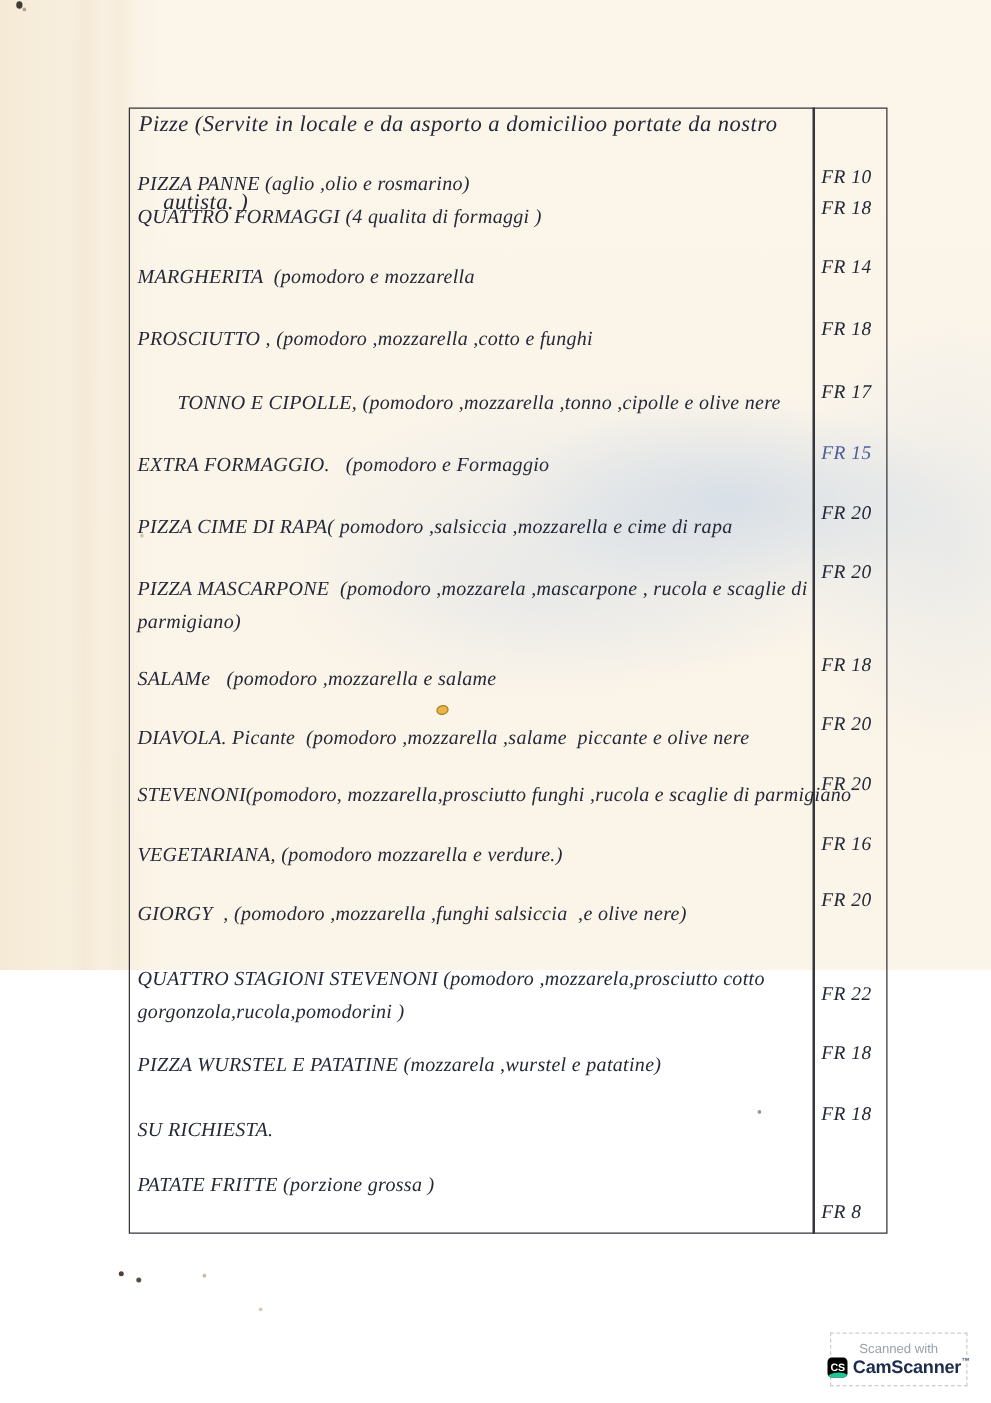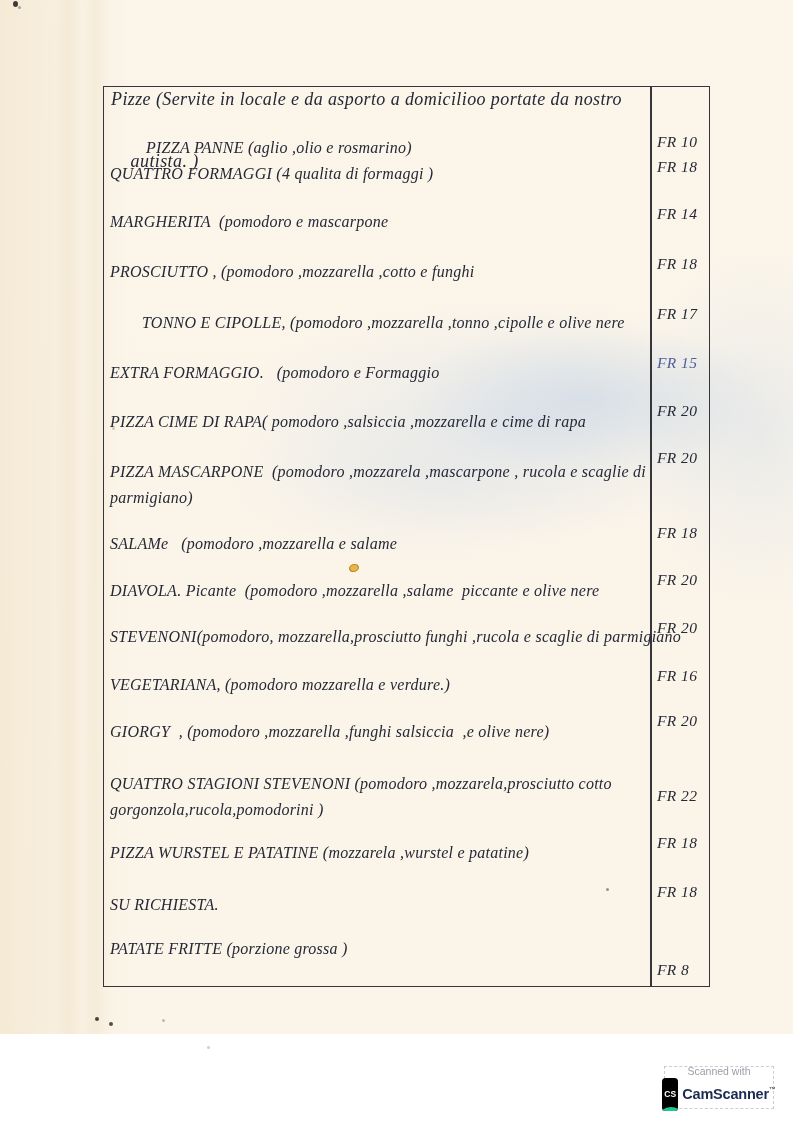--- a/index.html
+++ b/index.html
@@ -1,20 +1,20 @@
 <!DOCTYPE html>
 <html><head>
 <meta charset="utf-8">
 <style>
   html,body{margin:0;padding:0;background:#ffffff;}
   body{width:793px;height:1122px;position:relative;overflow:hidden;
        font-family:"Liberation Serif",serif;}
   
   .scan{
-    position:absolute;left:0;top:0;width:793px;height:1034px;
+    position:absolute;left:0;top:0;width:793px;height:776px;
     background:
       radial-gradient(ellipse 260px 110px at 585px 400px, rgba(198,212,229,.55), rgba(198,212,229,0) 70%),
       radial-gradient(ellipse 420px 170px at 520px 420px, rgba(206,218,233,.40), rgba(206,218,233,0) 70%),
       radial-gradient(ellipse 300px 120px at 430px 480px, rgba(210,220,233,.30), rgba(210,220,233,0) 70%),
       radial-gradient(ellipse 180px 260px at 760px 430px, rgba(206,218,233,.35), rgba(206,218,233,0) 70%),
       linear-gradient(90deg, rgba(244,232,210,.85) 0px, rgba(244,232,210,0) 130px),
       linear-gradient(90deg, rgba(0,0,0,0) 55px, rgba(238,224,198,.5) 68px, rgba(0,0,0,0) 82px, rgba(240,227,203,.45) 95px, rgba(0,0,0,0) 110px),
       linear-gradient(#fbf5ea,#fbf4e8);
   }
   
@@ -32,44 +32,44 @@
   .price.faded{color:#4d5f96;}
   
   .speck{position:absolute;border-radius:50%;}
   
   .badge{position:absolute;left:664px;top:1066px;width:110px;height:43px;
     background:#fff;border:1.5px dashed #cdcdcd;box-sizing:border-box;
     display:flex;flex-direction:column;align-items:center;justify-content:center;gap:1px;
     font-family:"Liberation Sans",sans-serif;}
   .scannedwith{font-size:10.5px;color:#9aa0a8;line-height:12px;}
   .brandrow{display:flex;align-items:center;gap:4px;}
-  .csicon{width:16px;height:33px;border-radius:3.5px;background:#000000;position:relative;
+  .csicon{width:16px;height:16px;border-radius:3.5px;background:#000000;position:relative;
     overflow:hidden;display:flex;align-items:center;justify-content:center;}
   .csicon span{position:relative;z-index:2;color:#fff;font-size:8.5px;font-weight:bold;letter-spacing:0;}
   .csicon::after{content:"";position:absolute;left:-3px;bottom:-5px;width:24px;height:9px;
     background:#1ec795;border-radius:50% 50% 0 0/100% 100% 0 0;z-index:1;}
   .brandname{font-size:14.5px;font-weight:bold;color:#1d2c4e;letter-spacing:-.2px;line-height:16px;}
   .tm{font-size:7px;color:#55607a;vertical-align:top;line-height:8px;}
 </style>
 </head>
 <body>
 
 <div class="scan">
 
   <div class="tableframe"></div>
   <div class="pricedivider"></div>
 
   <div class="title ink"><span>Pizze (Servite in locale e da asporto a domicilioo portate da nostro</span><br>
     <span>autista. )</span>
   </div>
 
   <div id="items">
-      <div class="itemline ink" style="top: 135px; margin-left: 36px;"><span>PIZZA PANNE</span><span> (aglio ,olio e rosmarino)</span></div>
+      <div class="itemline ink" style="top: 135px;"><span>PIZZA PANNE</span><span> (aglio ,olio e rosmarino)</span></div>
       <div class="itemline ink" style="top: 161px;"><span>QUATTRO FORMAGGI</span><span> (4 qualita di formaggi )</span></div>
-      <div class="itemline ink" style="top: 209px;"><span>MARGHERITA</span><span>  (pomodoro e mascarpone</span></div>
+      <div class="itemline ink" style="top: 209px;"><span>MARGHERITA</span><span>  (pomodoro e mozzarella</span></div>
       <div class="itemline ink" style="top: 259px;"><span>PROSCIUTTO ,</span><span> (pomodoro ,mozzarella ,cotto e funghi</span></div>
       <div class="itemline ink" style="top: 310px; margin-left: 32px;"><span>TONNO E CIPOLLE,</span><span> (pomodoro ,mozzarella ,tonno ,cipolle e olive nere</span></div>
       <div class="itemline ink" style="top: 360px;"><span>EXTRA FORMAGGIO.</span><span>   (pomodoro e Formaggio</span></div>
       <div class="itemline ink" style="top: 409px;"><span>PIZZA CIME DI RAPA(</span><span> pomodoro ,salsiccia ,mozzarella e cime di rapa</span></div>
       <div class="itemline ink" style="top: 459px;"><span>PIZZA MASCARPONE</span><span>  (pomodoro ,mozzarela ,mascarpone , rucola e scaglie di</span><div class="line2">parmigiano)</div></div>
       <div class="itemline ink" style="top: 531px;"><span>SALAMe</span><span>   (pomodoro ,mozzarella e salame</span></div>
       <div class="itemline ink" style="top: 578px;"><span>DIAVOLA. Picante</span><span>  (pomodoro ,mozzarella ,salame  piccante e olive nere</span></div>
       <div class="itemline ink" style="top: 624px;"><span>STEVENONI(</span><span>pomodoro, mozzarella,prosciutto funghi ,rucola e scaglie di parmigiano</span></div>
       <div class="itemline ink" style="top: 672px;"><span>VEGETARIANA,</span><span> (pomodoro mozzarella e verdure.)</span></div>
       <div class="itemline ink" style="top: 719px;"><span>GIORGY  ,</span><span> (pomodoro ,mozzarella ,funghi salsiccia  ,e olive nere)</span></div>

